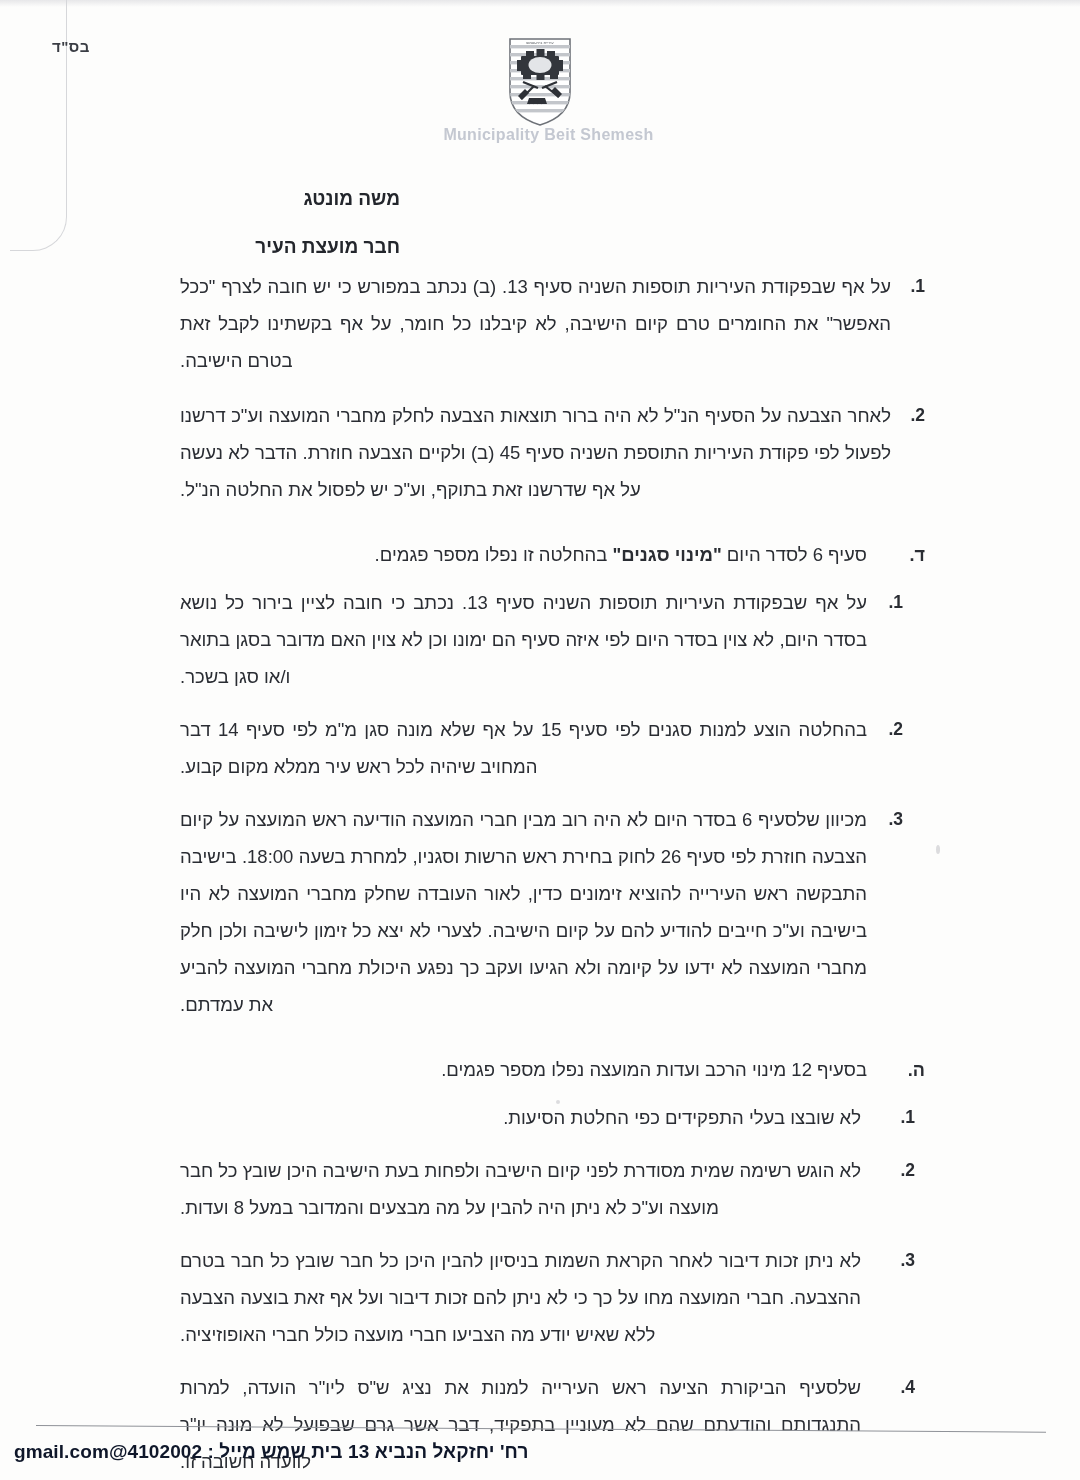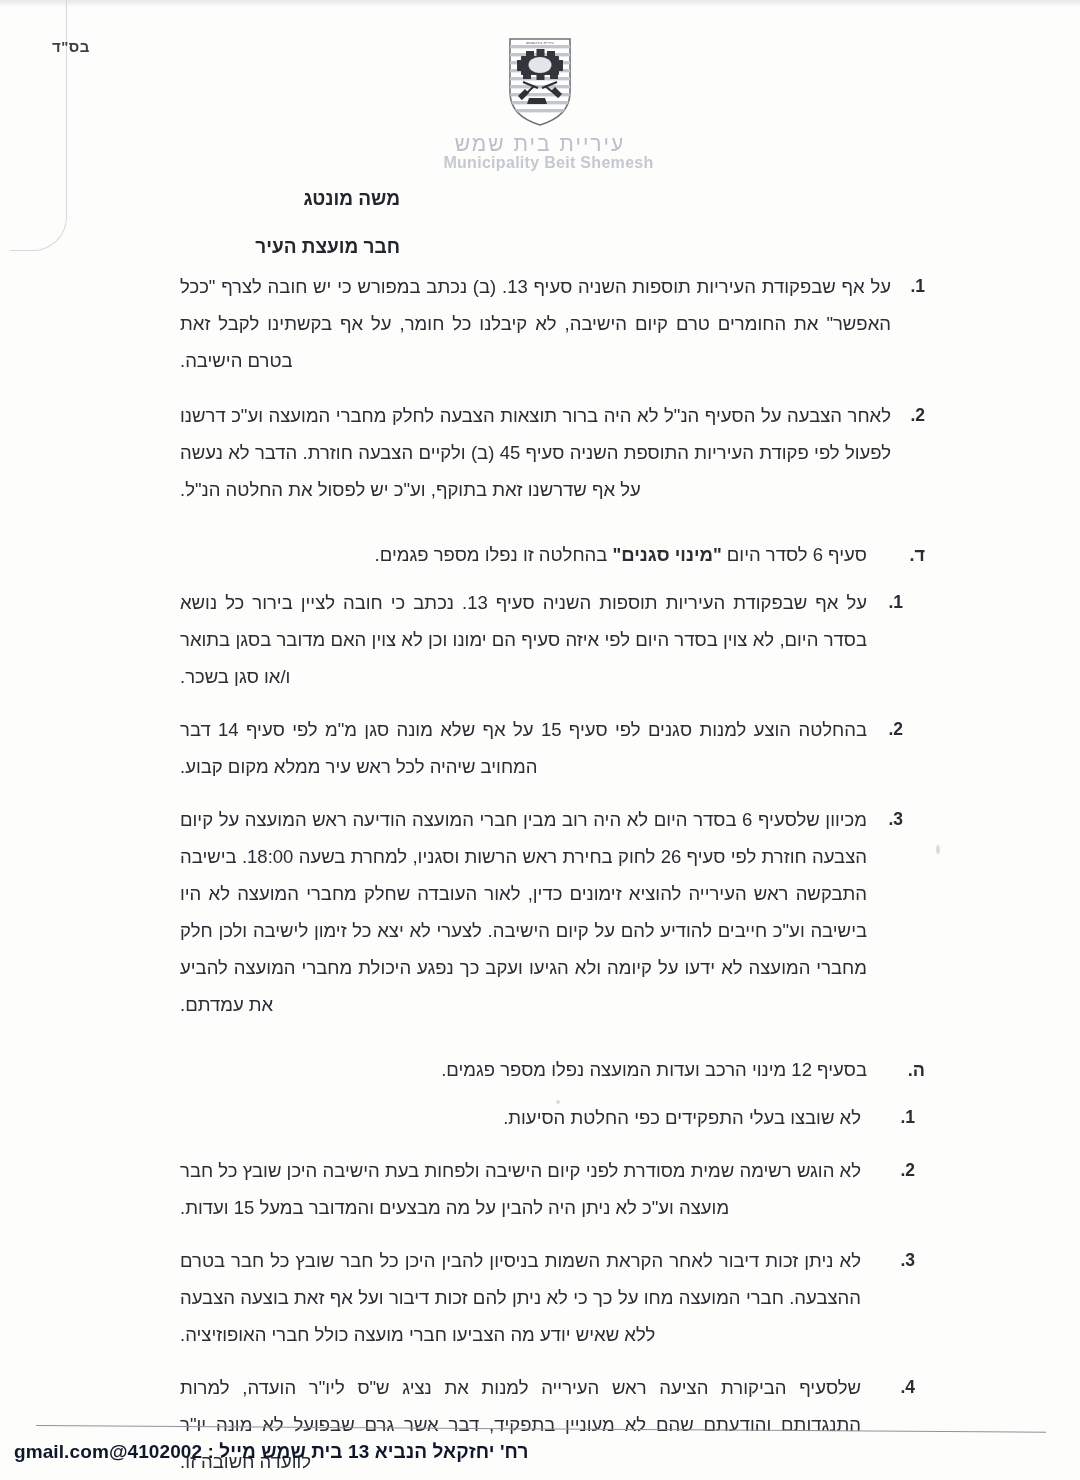--- a/index.html
+++ b/index.html
@@ -281,21 +281,20 @@
         </g>
         <g stroke="#2e3137" stroke-width="1.3">
           <path d="M24 63 l-2 5"></path>
           <path d="M28 63 l-2 5"></path>
           <path d="M32 63 l-2 5"></path>
           <path d="M36 63 l-2 5"></path>
         </g>
       </g>
       <text x="33" y="8" font-size="4" text-anchor="middle" fill="#54585e" font-family="'Liberation Sans', sans-serif">עיריית בית-שמש</text>
     </svg>
-    <div class="org-name-he">עיריית בית שמש</div>
     <div class="org-name-en">Municipality Beit Shemesh</div>
   </div>
 
   <div class="addressee">משה מונטג</div>
   <div class="addressee-role">חבר מועצת העיר</div>
 
   <div class="body-area">
 
     <ol class="num-list">
       <li class="num-item">
@@ -334,21 +333,21 @@
         <span class="marker">ה.</span>
         <span>בסעיף 12 מינוי הרכב ועדות המועצה נפלו מספר פגמים.</span><span class="quoted-bold"></span><span></span>
       </div>
       <ol class="sub-list wide">
         <li class="sub-item single-line">
           <span class="marker">.1</span>
           <span>לא שובצו בעלי התפקידים כפי החלטת הסיעות.</span>
         </li>
         <li class="sub-item">
           <span class="marker">.2</span>
-          <span>לא הוגש רשימה שמית מסודרת לפני קיום הישיבה ולפחות בעת הישיבה היכן שובץ כל חבר מועצה וע"כ לא ניתן היה להבין על מה מבצעים והמדובר במעל 15 ועדות.</span>
+          <span>לא הוגש רשימה שמית מסודרת לפני קיום הישיבה ולפחות בעת הישיבה היכן שובץ כל חבר מועצה וע"כ לא ניתן היה להבין על מה מבצעים והמדובר במעל 8 ועדות.</span>
         </li>
         <li class="sub-item">
           <span class="marker">.3</span>
           <span>לא ניתן זכות דיבור לאחר הקראת השמות בניסיון להבין היכן כל חבר שובץ כל חבר בטרם ההצבעה. חברי המועצה מחו על כך כי לא ניתן להם זכות דיבור ועל אף זאת בוצעה הצבעה ללא שאיש יודע מה הצביעו חברי מועצה כולל חברי האופוזיציה.</span>
         </li>
         <li class="sub-item">
           <span class="marker">.4</span>
           <span>שלסעיף הביקורת הציעה ראש העירייה למנות את נציג ש"ס ליו"ר הועדה, למרות התנגדותם והודעתם שהם לא מעוניין בתפקיד, דבר אשר גרם שבפועל לא מונה יו"ר לוועדה חשובה זו.</span>
         </li>
       </ol>

